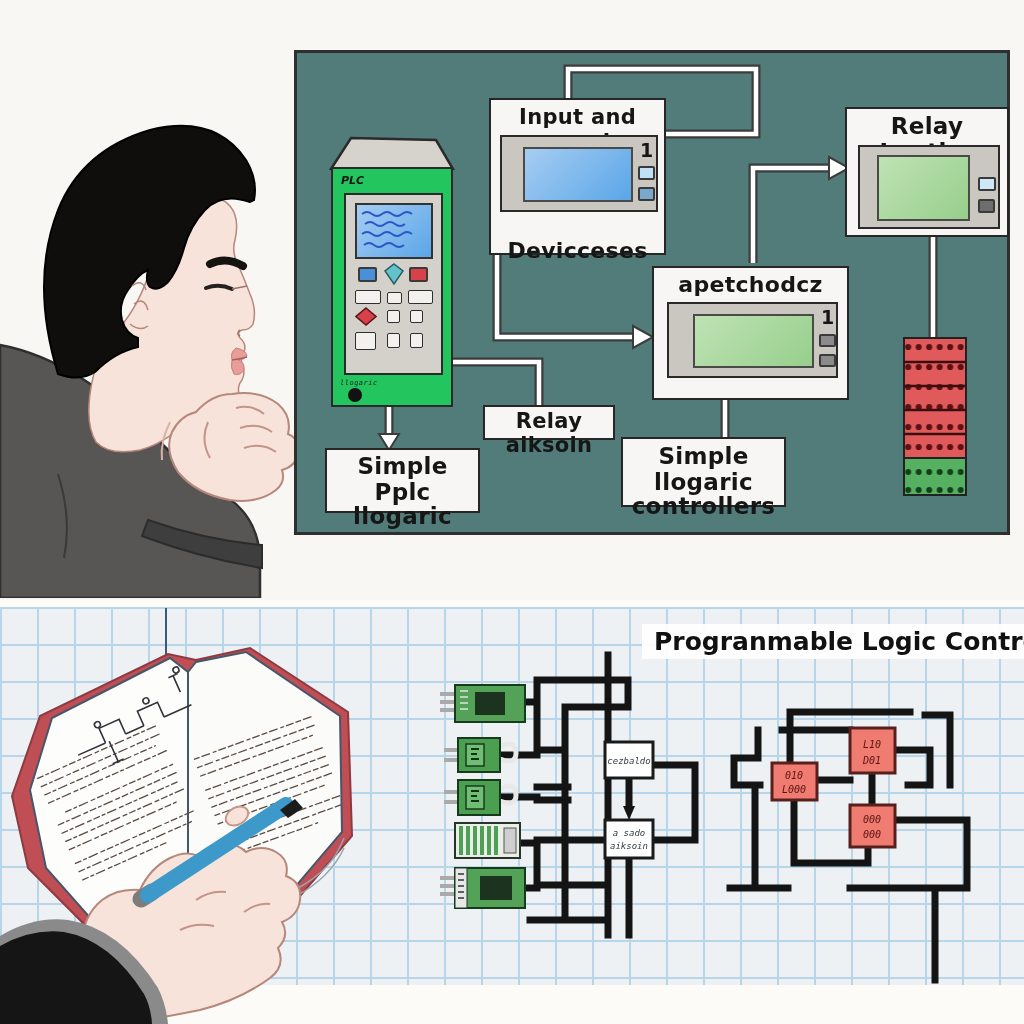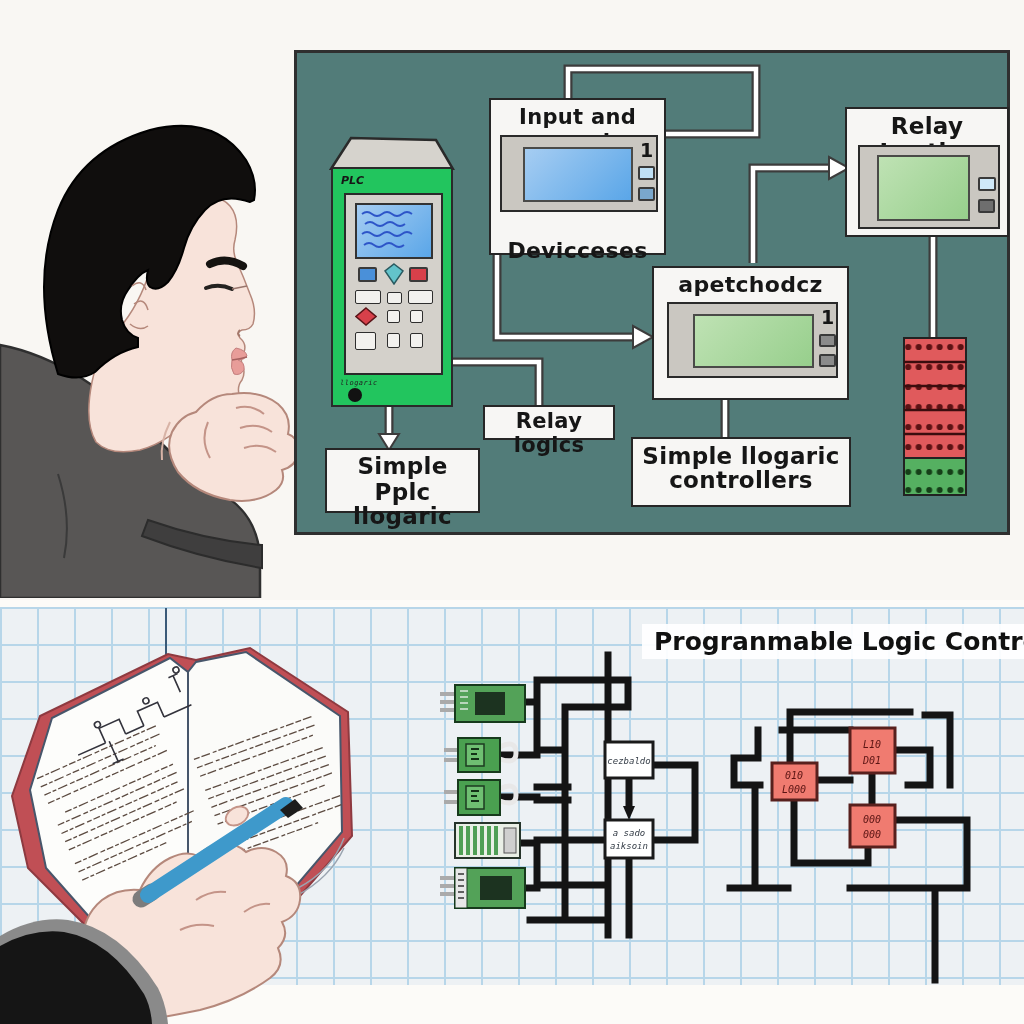--- a/index.html
+++ b/index.html
@@ -170,27 +170,27 @@
         <div class="t1" style="font-size:22px;margin-top:4px">apetchodcz</div>
         <div class="bezel" style="left:13px;top:34px;width:171px;height:76px">
           <div class="scr green" style="left:24px;top:10px;width:121px;height:54px"></div>
           <span class="digit" style="left:152px;top:2px;font-size:19px">1</span>
           <div class="sbtn" style="left:150px;top:30px;width:17px;height:13px;background:#8b8b8b"></div>
           <div class="sbtn" style="left:150px;top:50px;width:17px;height:13px;background:#8b8b8b"></div>
         </div>
       </div>
 
       <div class="wbox" style="left:186px;top:352px;width:132px;height:35px">
-        <div class="t1" style="font-size:21px;margin-top:2px">Relay logics</div>
+        <div class="t1" style="font-size:21px;margin-top:2px">Relay aiksoin</div>
       </div>
       <div class="wbox" style="left:28px;top:395px;width:155px;height:65px">
         <div class="t1" style="font-size:23px;margin-top:3px">Simple Pplc</div>
         <div class="t1" style="font-size:23px;margin-top:-2px">llogaric</div>
       </div>
-      <div class="wbox" style="left:334px;top:384px;width:220px;height:70px">
+      <div class="wbox" style="left:324px;top:384px;width:165px;height:70px">
         <div class="t1" style="font-size:23px;margin-top:4px">Simple llogaric</div>
         <div class="t1" style="font-size:23px;margin-top:-2px">controllers</div>
       </div>
 
       <svg class="terminal-svg" width="64" height="160" viewBox="0 0 64 160">
         <defs>
           <pattern id="dotsRed" width="10.5" height="20" patternUnits="userSpaceOnUse">
               <circle cx="5.2" cy="10" r="3.1" fill="#5c1214"></circle>
             </pattern>
           <pattern id="dotsGreen" width="10.5" height="18" patternUnits="userSpaceOnUse">

